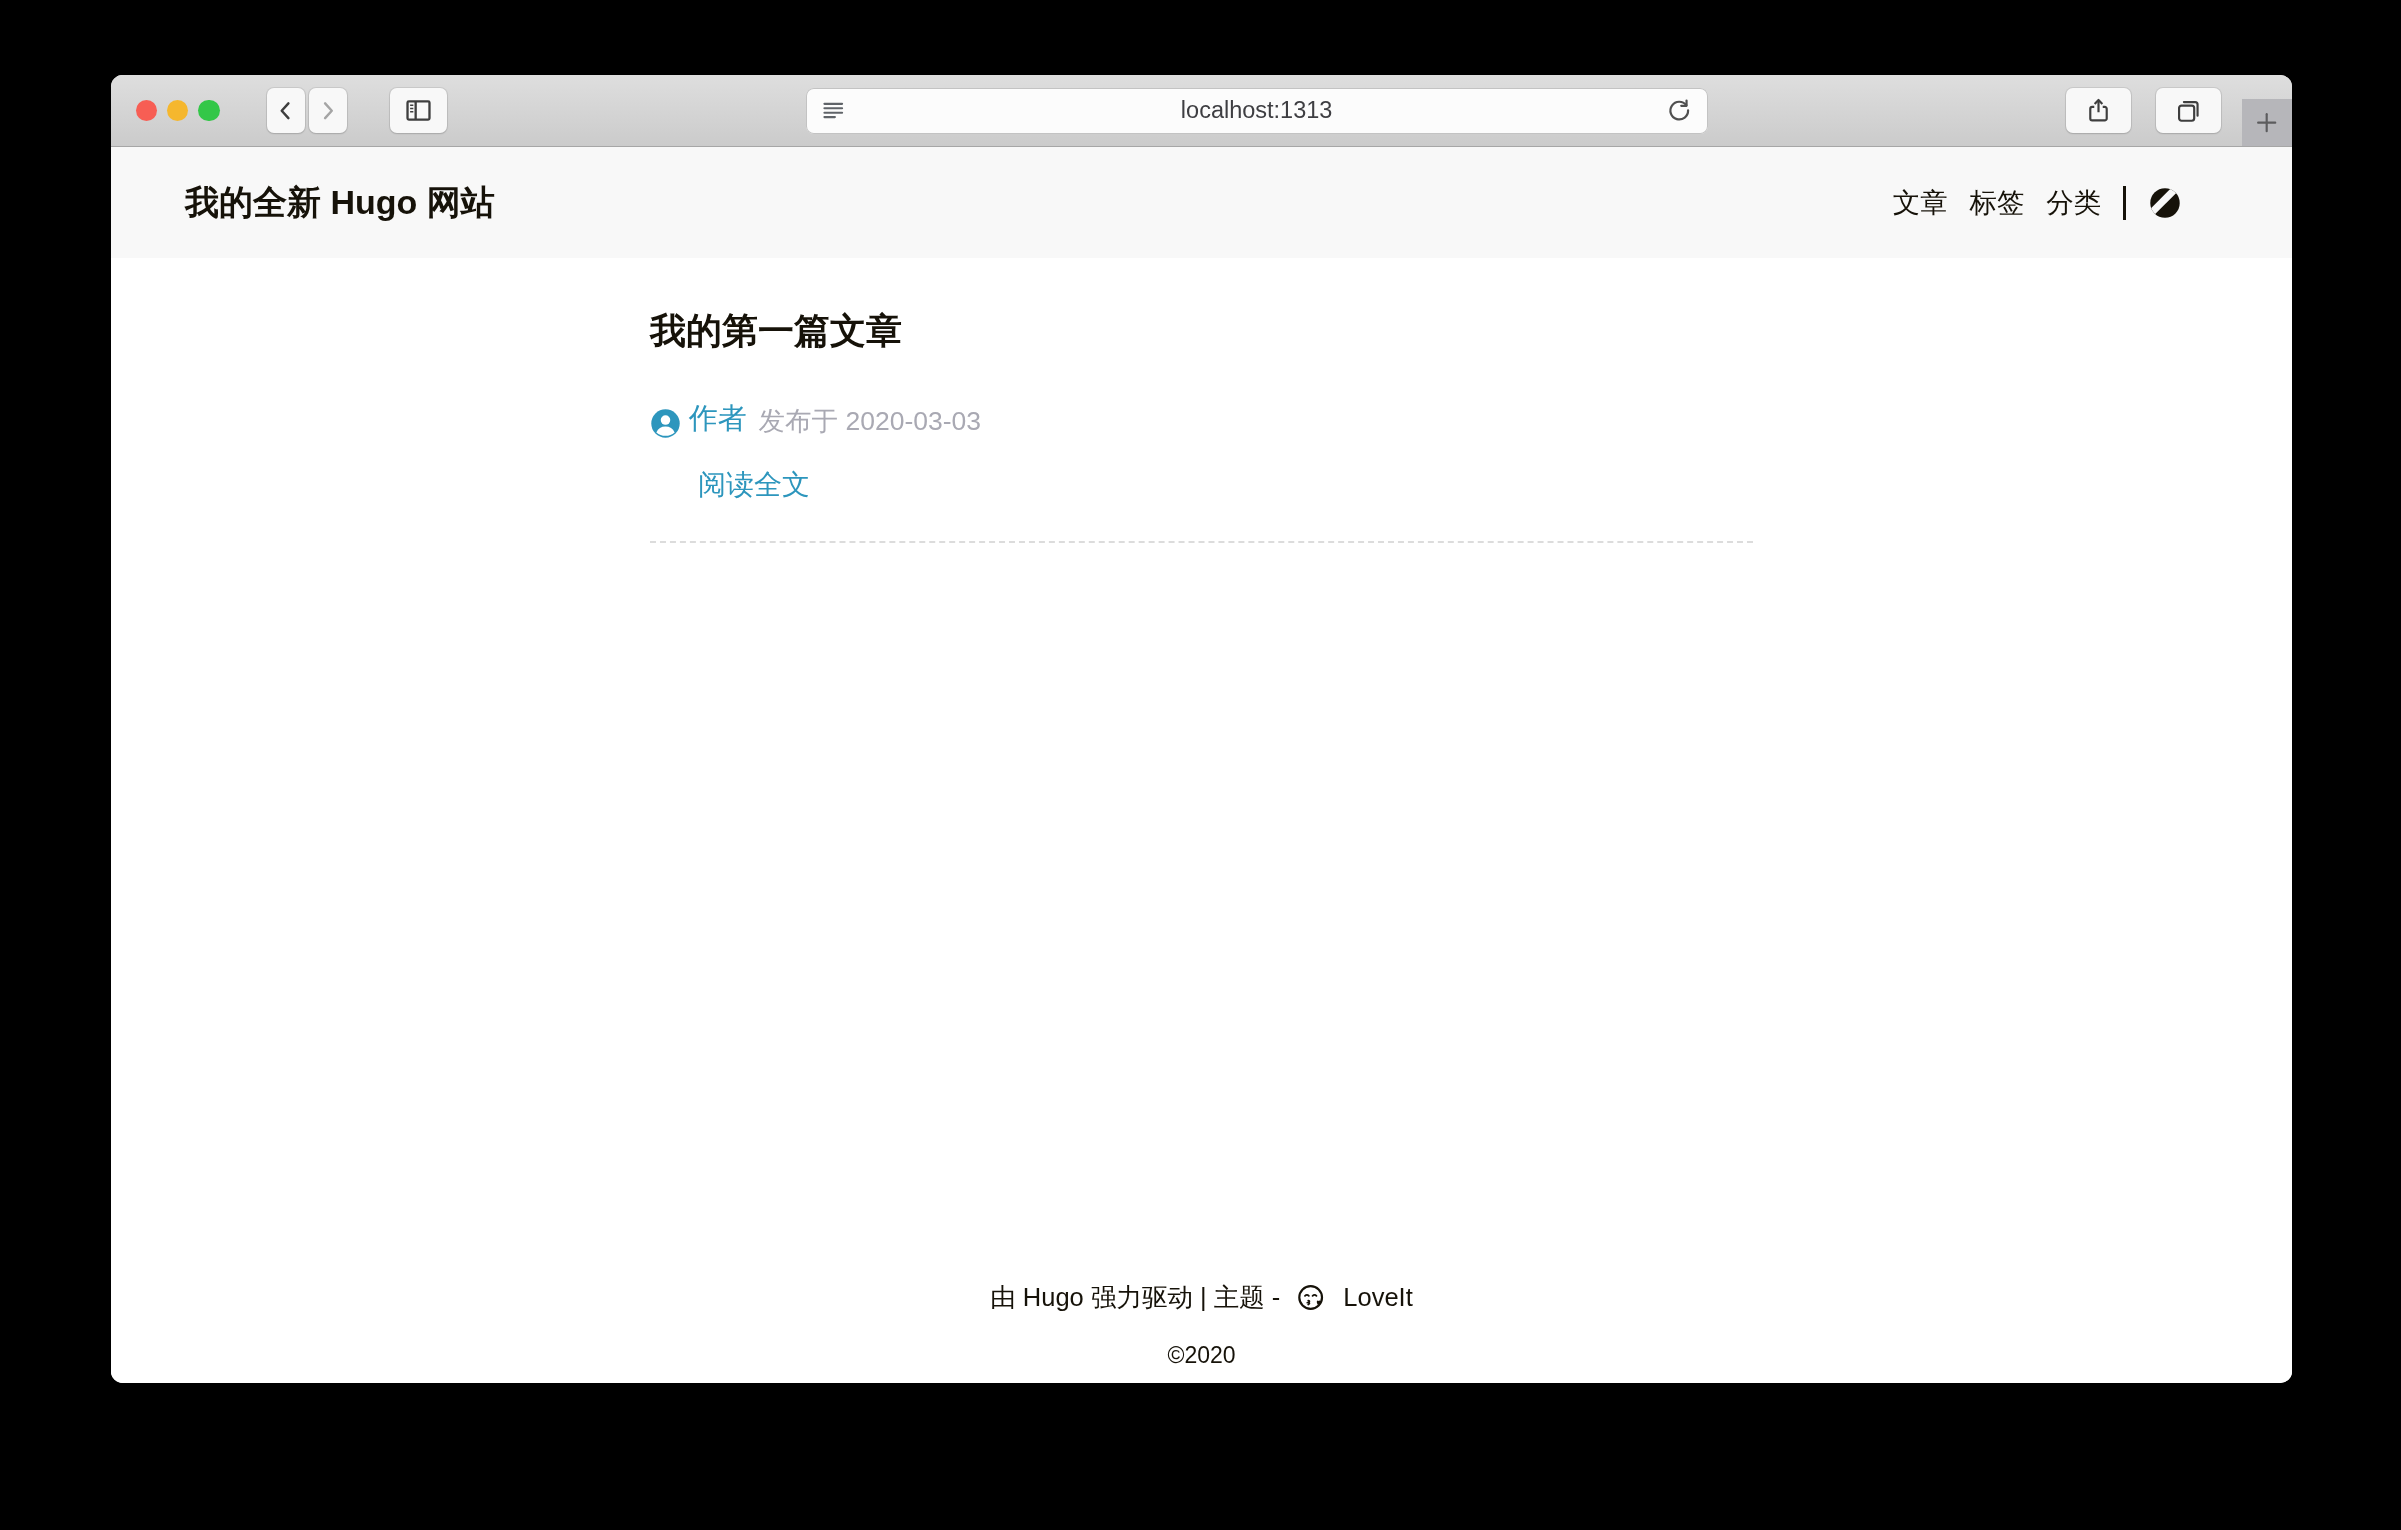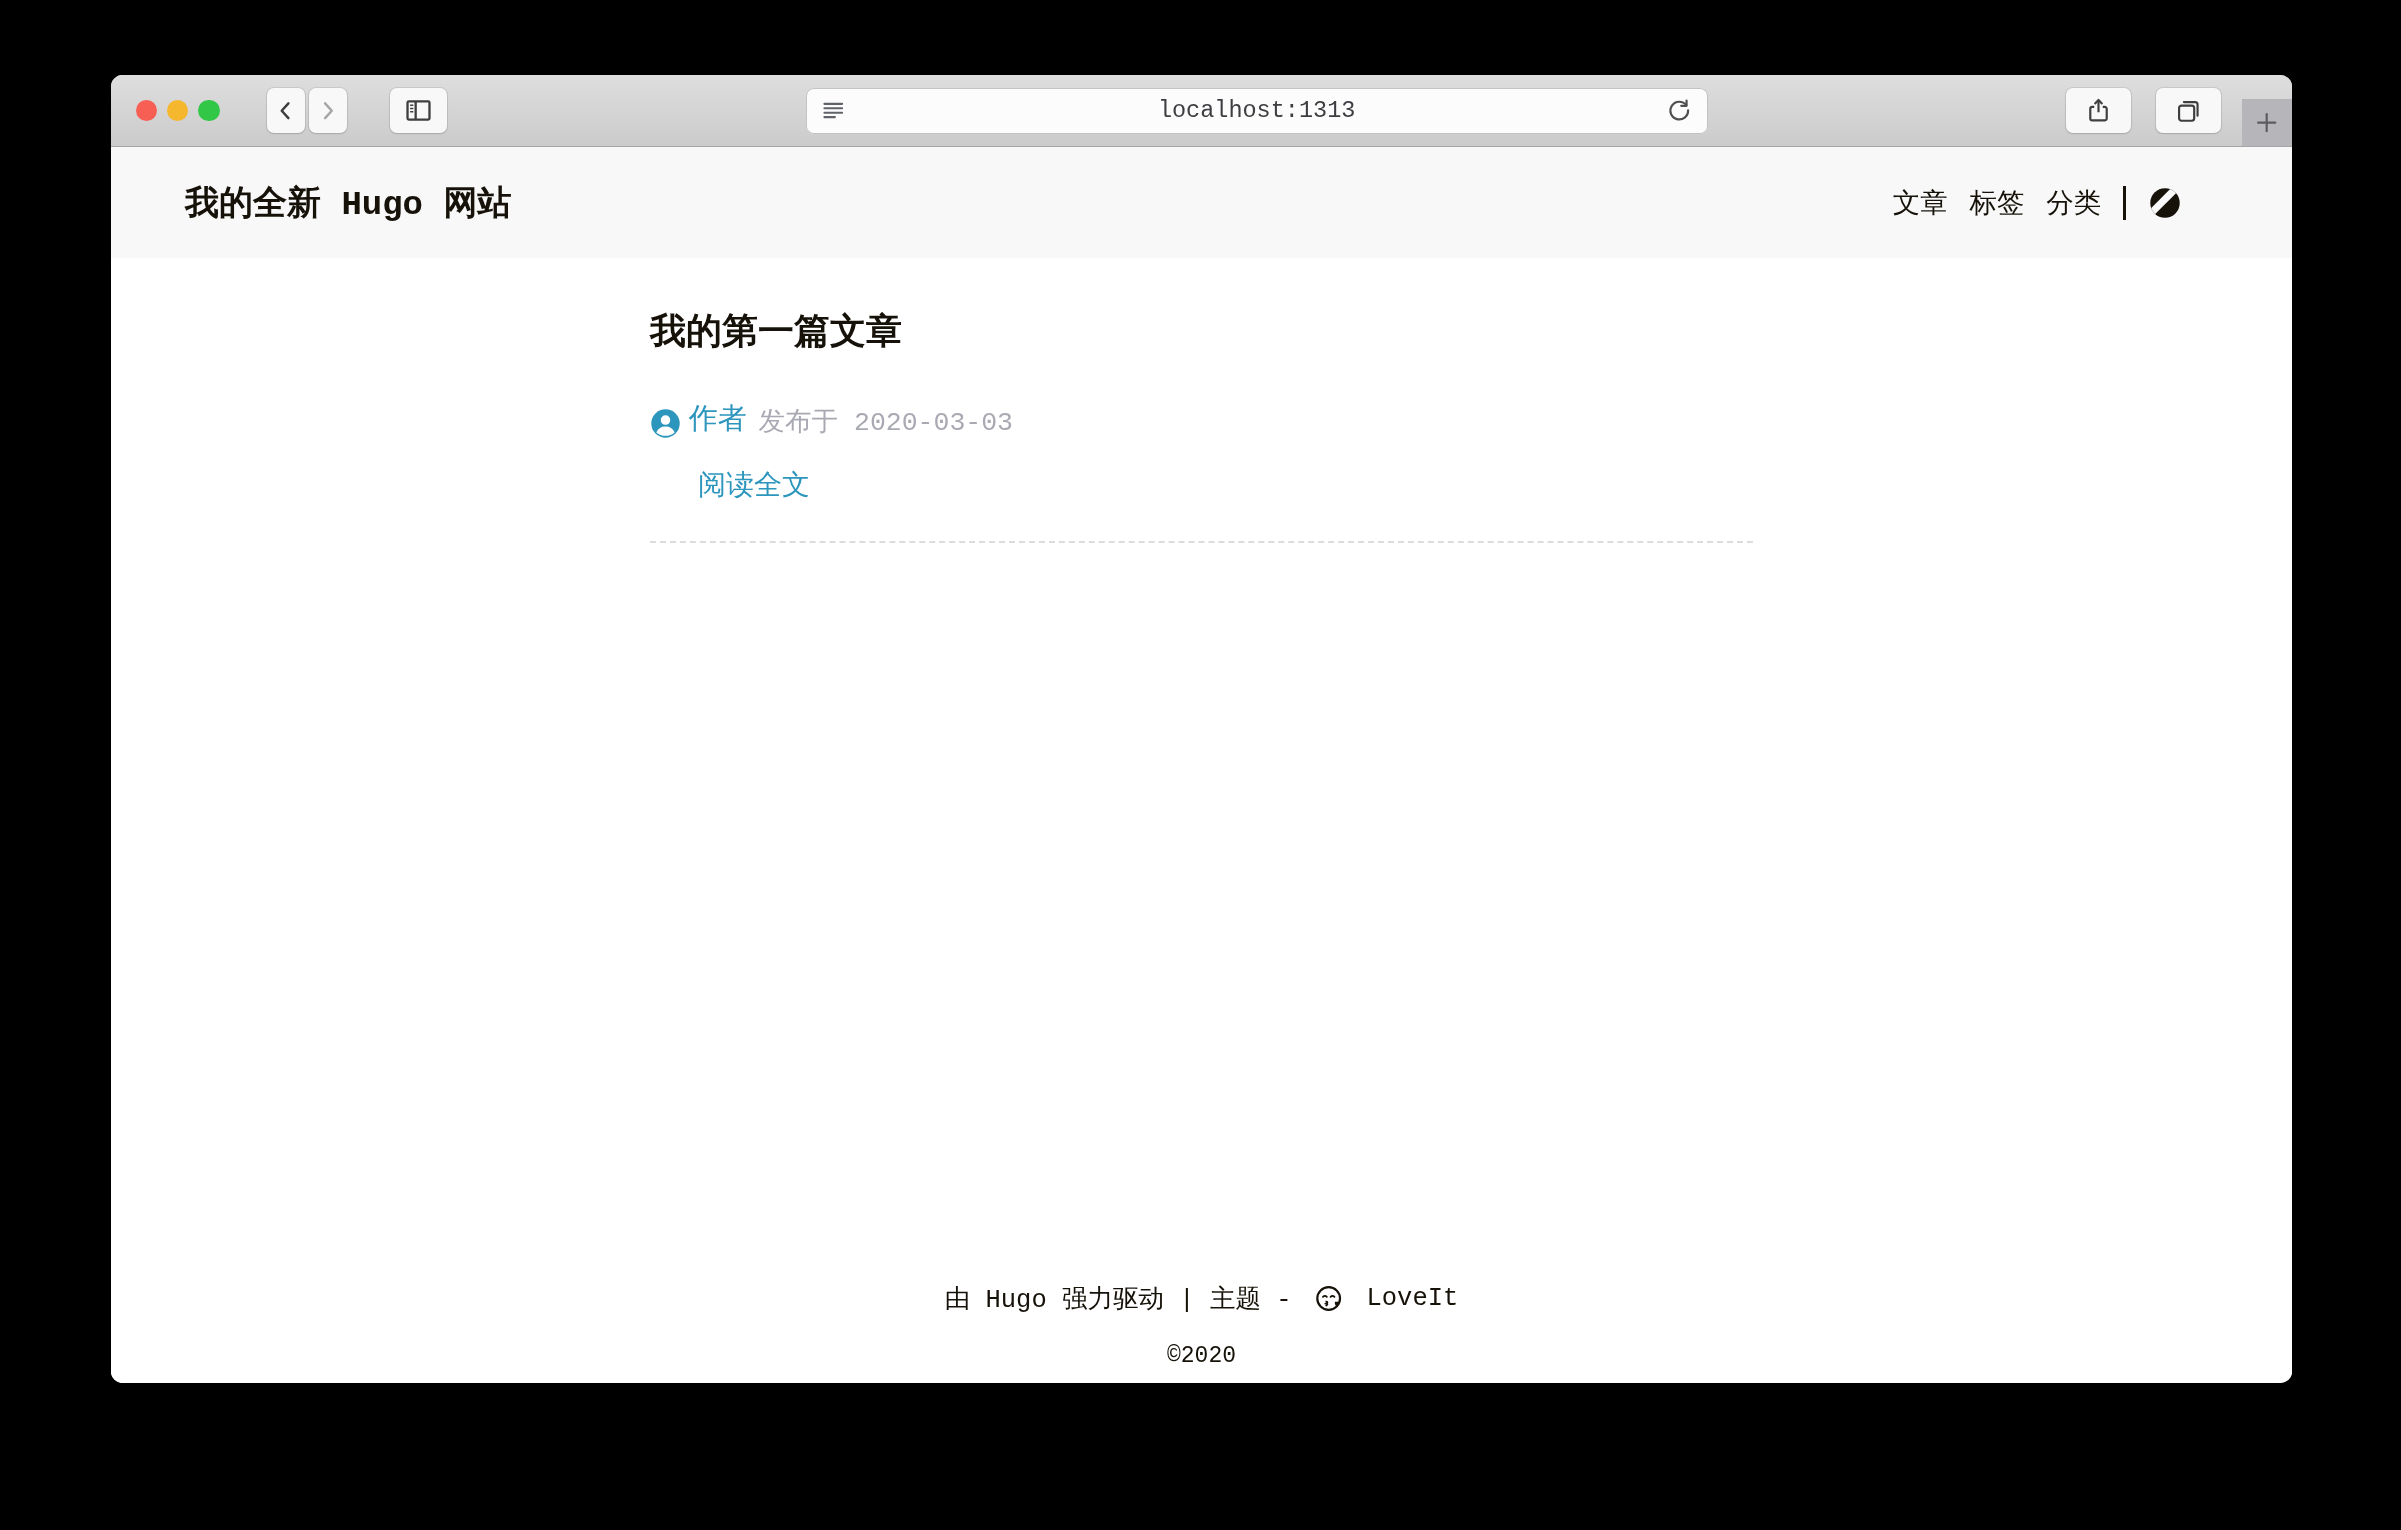--- a/index.html
+++ b/index.html
@@ -5,21 +5,20 @@
   * { margin:0; padding:0; box-sizing:border-box; }
   html,body { background:#000; }
   body { font-family:"Liberation Sans","DejaVu Sans",sans-serif; }
   .screen { position:relative; width:2401px; height:1531px; background:#000; overflow:hidden; }
 
   .window {
     position:absolute; left:111px; top:75px; width:2181px; height:1308px;
     border-radius:11.8px; background:#fff; overflow:hidden;
     display:flex; flex-direction:column;
     box-shadow:0 29px 88px rgba(0,0,0,.8);
-    font-family:Liberation Mono, monospace;
   }
 
   
   .toolbar {
     position:relative; flex:0 0 72px; height:72px;
     background:linear-gradient(#dedede,#cbcbcb);
     border-bottom:1px solid #a6a6a6;
     display:flex; align-items:center; padding-left:24.5px;
   }
   .traffic { display:flex; gap:9.8px; }
@@ -71,21 +70,21 @@
   .post-meta { display:flex; align-items:flex-end; margin-top:43px; }
   .post-meta .avatar { display:flex; margin-right:7.8px; }
   .author-link { font-size:29px; color:var(--accent); text-decoration:none; cursor:pointer; }
   .publish-info { font-size:26.5px; color:var(--secondary-text); margin-left:11.8px; }
   .summary { margin-top:21.6px; font-size:28px; line-height:1.55; color:var(--secondary-text); }
   .readmore { display:inline-block; margin-top:27.4px; font-size:28px; color:var(--accent); text-decoration:none; cursor:pointer;margin-left:48px; }
   .dash-divider { margin-top:37px; border-bottom:2px dashed #dcdcdc; height:0; }
 
   
   .site-footer { flex:0 0 auto; background:#fff; text-align:center; padding-bottom:13.7px; color:var(--text); }
-  .footer-line1 { display:flex; align-items:center; justify-content:center; gap:23px; font-size:25.5px; }
+  .footer-line1 { display:flex; align-items:center; justify-content:center; gap:17px; font-size:25.5px; }
   .footer-line1 .theme-link { color:var(--text); text-decoration:none; cursor:pointer; }
   .footer-line2 { margin-top:27px; font-size:23px; }
   svg { display:block; }
 </style>
 </head>
 <body>
 
 <div class="screen">
   <div class="window">
 

